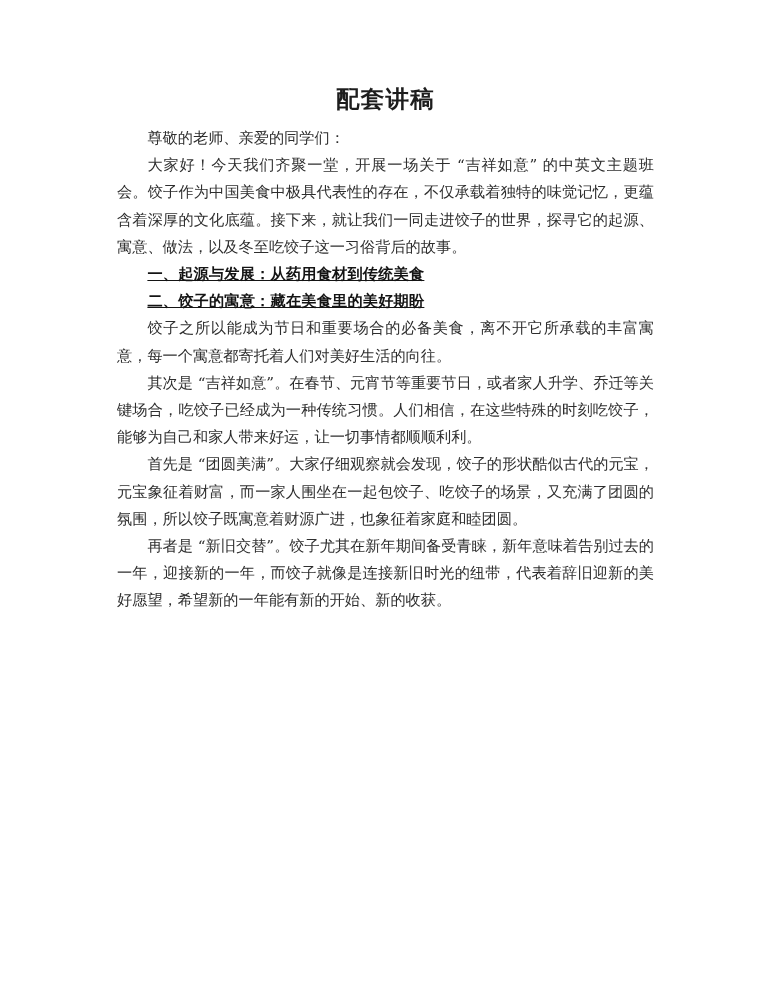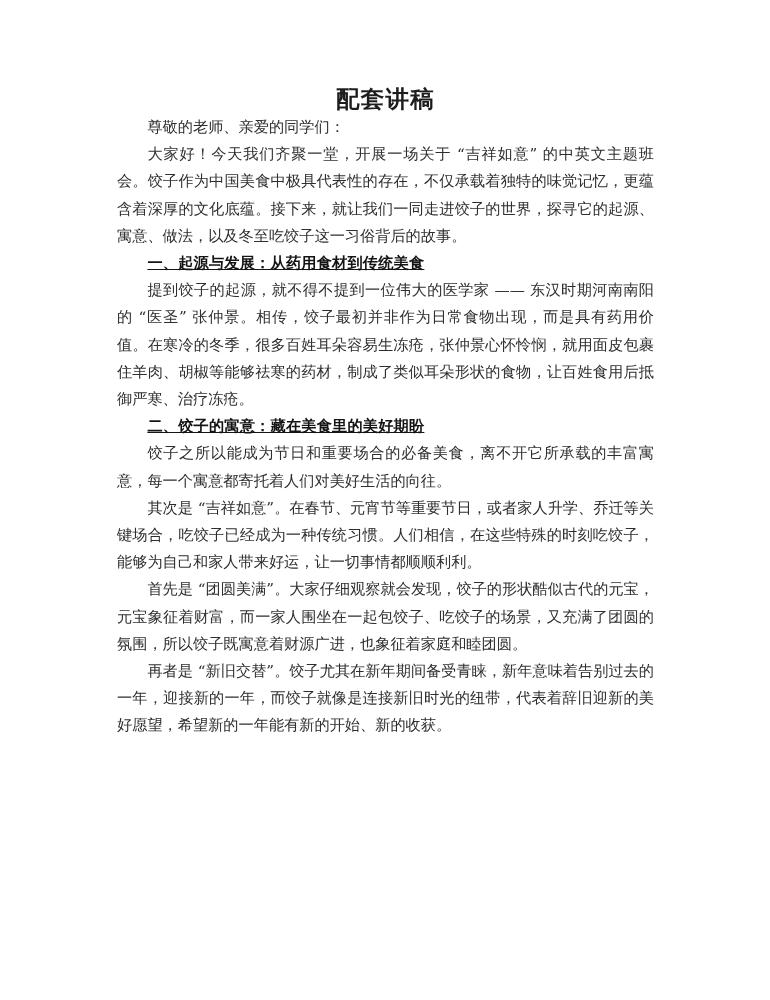--- a/index.html
+++ b/index.html
@@ -44,20 +44,21 @@
     font-size: 15.2px;
     line-height: 27.2px;
     margin: 0;
     text-align: justify;
     text-justify: inter-ideograph;
     text-indent: 2em;
     color: #2e2e2e;
     word-break: break-all;
   }
   .para.first-para {
+    margin-top: 11px;
   }
   .heading {
     font-size: 15.2px;
     line-height: 27.2px;
     margin: 0;
     font-weight: bold;
     text-indent: 2em;
     color: #141414;
     letter-spacing: 0.2px;
     text-decoration: underline;
@@ -70,21 +71,20 @@
   <div class="doc-body">
 
     <h1 class="doc-title">配套讲稿</h1>
 
     <p class="para first-para">尊敬的老师、亲爱的同学们：</p>
 
     <p class="para">大家好！今天我们齐聚一堂，开展一场关于 “吉祥如意” 的中英文主题班会。饺子作为中国美食中极具代表性的存在，不仅承载着独特的味觉记忆，更蕴含着深厚的文化底蕴。接下来，就让我们一同走进饺子的世界，探寻它的起源、寓意、做法，以及冬至吃饺子这一习俗背后的故事。</p>
 
     <p class="heading">一、起源与发展：从药用食材到传统美食</p>
 
-    <p class="para">提到饺子的起源，就不得不提到一位伟大的医学家 —— 东汉时期河南南阳的 “医圣” 张仲景。相传，饺子最初并非作为日常食物出现，而是具有药用价值。在寒冷的冬季，很多百姓耳朵容易生冻疮，张仲景心怀怜悯，就用面皮包裹住羊肉、胡椒等能够祛寒的药材，制成了类似耳朵形状的食物，让百姓食用后抵御严寒、治疗冻疮。</p>
 
 
     <p class="heading">二、饺子的寓意：藏在美食里的美好期盼</p>
 
     <p class="para">饺子之所以能成为节日和重要场合的必备美食，离不开它所承载的丰富寓意，每一个寓意都寄托着人们对美好生活的向往。</p>
 
     <p class="para">其次是 “吉祥如意”。在春节、元宵节等重要节日，或者家人升学、乔迁等关键场合，吃饺子已经成为一种传统习惯。人们相信，在这些特殊的时刻吃饺子，能够为自己和家人带来好运，让一切事情都顺顺利利。</p>
 
     <p class="para">首先是 “团圆美满”。大家仔细观察就会发现，饺子的形状酷似古代的元宝，元宝象征着财富，而一家人围坐在一起包饺子、吃饺子的场景，又充满了团圆的氛围，所以饺子既寓意着财源广进，也象征着家庭和睦团圆。</p>
 

